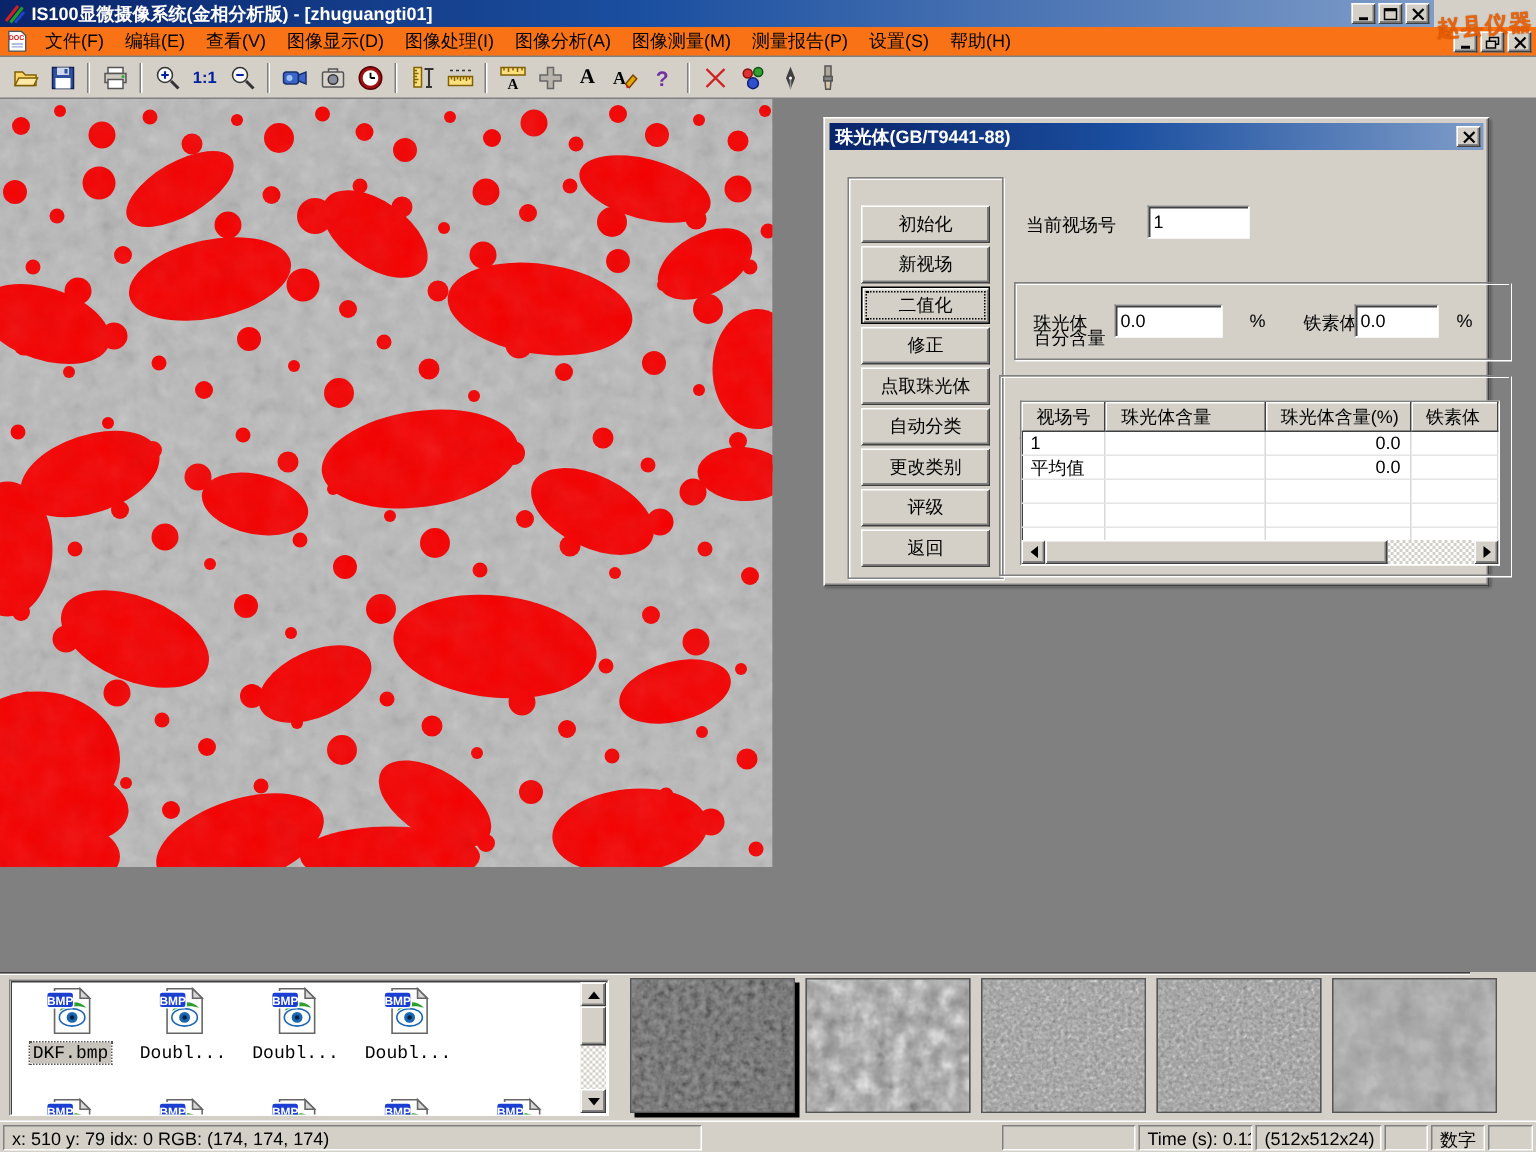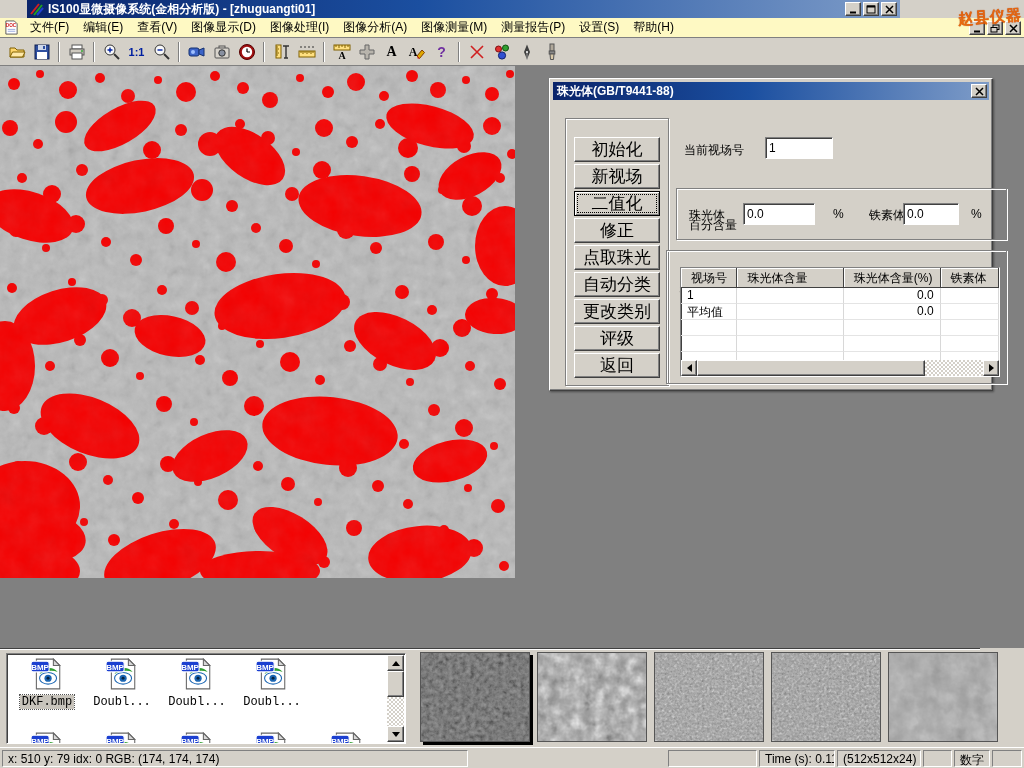--- a/index.html
+++ b/index.html
@@ -1,31 +1,31 @@
 <!DOCTYPE html>
 <html><head>
 <meta charset="utf-8">
 <style>
   * { margin:0; padding:0; box-sizing:border-box; }
   html,body { width:1024px; height:768px; overflow:hidden; }
   body { font-family:"Liberation Sans", sans-serif; font-size:12px; background:#d4d0c8; }
   .app { position:relative; width:1024px; height:768px; background:#d4d0c8; }
 
   
-  .titlebar { position:absolute; left:0; top:0; width:873px; height:18px;
-    background:linear-gradient(90deg,#0a246a,#1b4fa0 45%,#7e9cc8); display:flex; align-items:center; padding-left:3px;margin-left:27px; }
+  .titlebar { position:absolute; left:0; top:0; width:956px; height:18px;
+    background:linear-gradient(90deg,#0a246a,#1b4fa0 45%,#7e9cc8); display:flex; align-items:center; padding-left:3px; }
   .titlebar .ttl { color:#fff; font-weight:bold; font-size:12px; margin-left:4px; white-space:nowrap; }
   .winbtns { position:absolute; right:3px; top:2px; display:flex; gap:2px; }
   .wbtn { width:16px; height:14px; background:#d4d0c8; border:1px solid; border-color:#fff #404040 #404040 #fff;
     box-shadow:inset -1px -1px 0 #808080; display:flex; align-items:center; justify-content:center; }
   .watermark { position:absolute; right:2px; top:8px; color:#e85c00; font-weight:bold; font-size:15px;
     transform:rotate(-4deg); z-index:60; letter-spacing:1px; text-shadow:0 0 1px #a33c00; opacity:.92; }
 
   
-  .menubar { position:absolute; left:0; top:18px; width:1024px; height:20px; background:#fef9c3;
+  .menubar { position:absolute; left:0; top:18px; width:1024px; height:20px; background:#f97316;
     border-bottom:1px solid #808080; display:flex; align-items:center; }
   .menubar .mitem { padding:2px 7px; color:#000; white-space:nowrap; }
   .mdibtns { position:absolute; right:3px; top:3px; display:flex; gap:2px; }
 
   
   .toolbar { position:absolute; left:0; top:38px; width:1024px; height:28px; background:#d4d0c8;
     border-bottom:1px solid #808080; display:flex; align-items:center; padding-left:4px; }
   .tbtn { width:25px; height:24px; display:flex; align-items:center; justify-content:center; }
   .tsep { width:2px; height:20px; margin:0 4px; border-left:1px solid #808080; border-right:1px solid #fff; }
   .tlabel { font-weight:bold; }
@@ -42,21 +42,21 @@
   .dlg-title .txt { color:#fff; font-weight:bold; font-size:12px; }
   .dlg-close { position:absolute; right:2px; top:2px; width:16px; height:14px; background:#d4d0c8;
     border:1px solid; border-color:#fff #404040 #404040 #fff; box-shadow:inset -1px -1px 0 #808080;
     display:flex; align-items:center; justify-content:center; }
   .dlg-body { position:relative; width:100%; height:288px; }
 
   .grp { position:absolute; border:1px solid #808080; box-shadow:inset 1px 1px 0 #fff, 1px 1px 0 #fff; }
   .grp > .glabel { position:absolute; top:-8px; left:8px; background:#d4d0c8; padding:0 4px; white-space:nowrap;margin-top:36px; }
 
   .btn { background:#d4d0c8; border:1px solid; border-color:#fff #404040 #404040 #fff;
-    box-shadow:inset -1px -1px 0 #808080; font-size:17px; text-align:center;
+    box-shadow:inset -1px -1px 0 #808080; font-size:12px; text-align:center;
     font-family:"Liberation Sans",sans-serif; display:block; }
   .btn.focused { border:1px solid #000; outline:1px dotted #000; outline-offset:-4px;
     box-shadow:inset 1px 1px 0 #fff, inset -1px -1px 0 #808080; }
 
   .tbox { background:#fff; border:1px solid; border-color:#808080 #fff #fff #808080;
     box-shadow:inset 1px 1px 0 #404040; font-family:"Liberation Sans",sans-serif; font-size:12px; padding:1px 3px; }
 
   .tbl { position:absolute; background:#fff; border:1px solid; border-color:#808080 #fff #fff #808080; box-shadow:inset 1px 1px 0 #404040; overflow:hidden; }
   .tbl .hrow { display:flex; height:20px; }
   .tbl .hcell { background:#d4d0c8; border-right:1px solid #404040; border-bottom:1px solid #404040;

